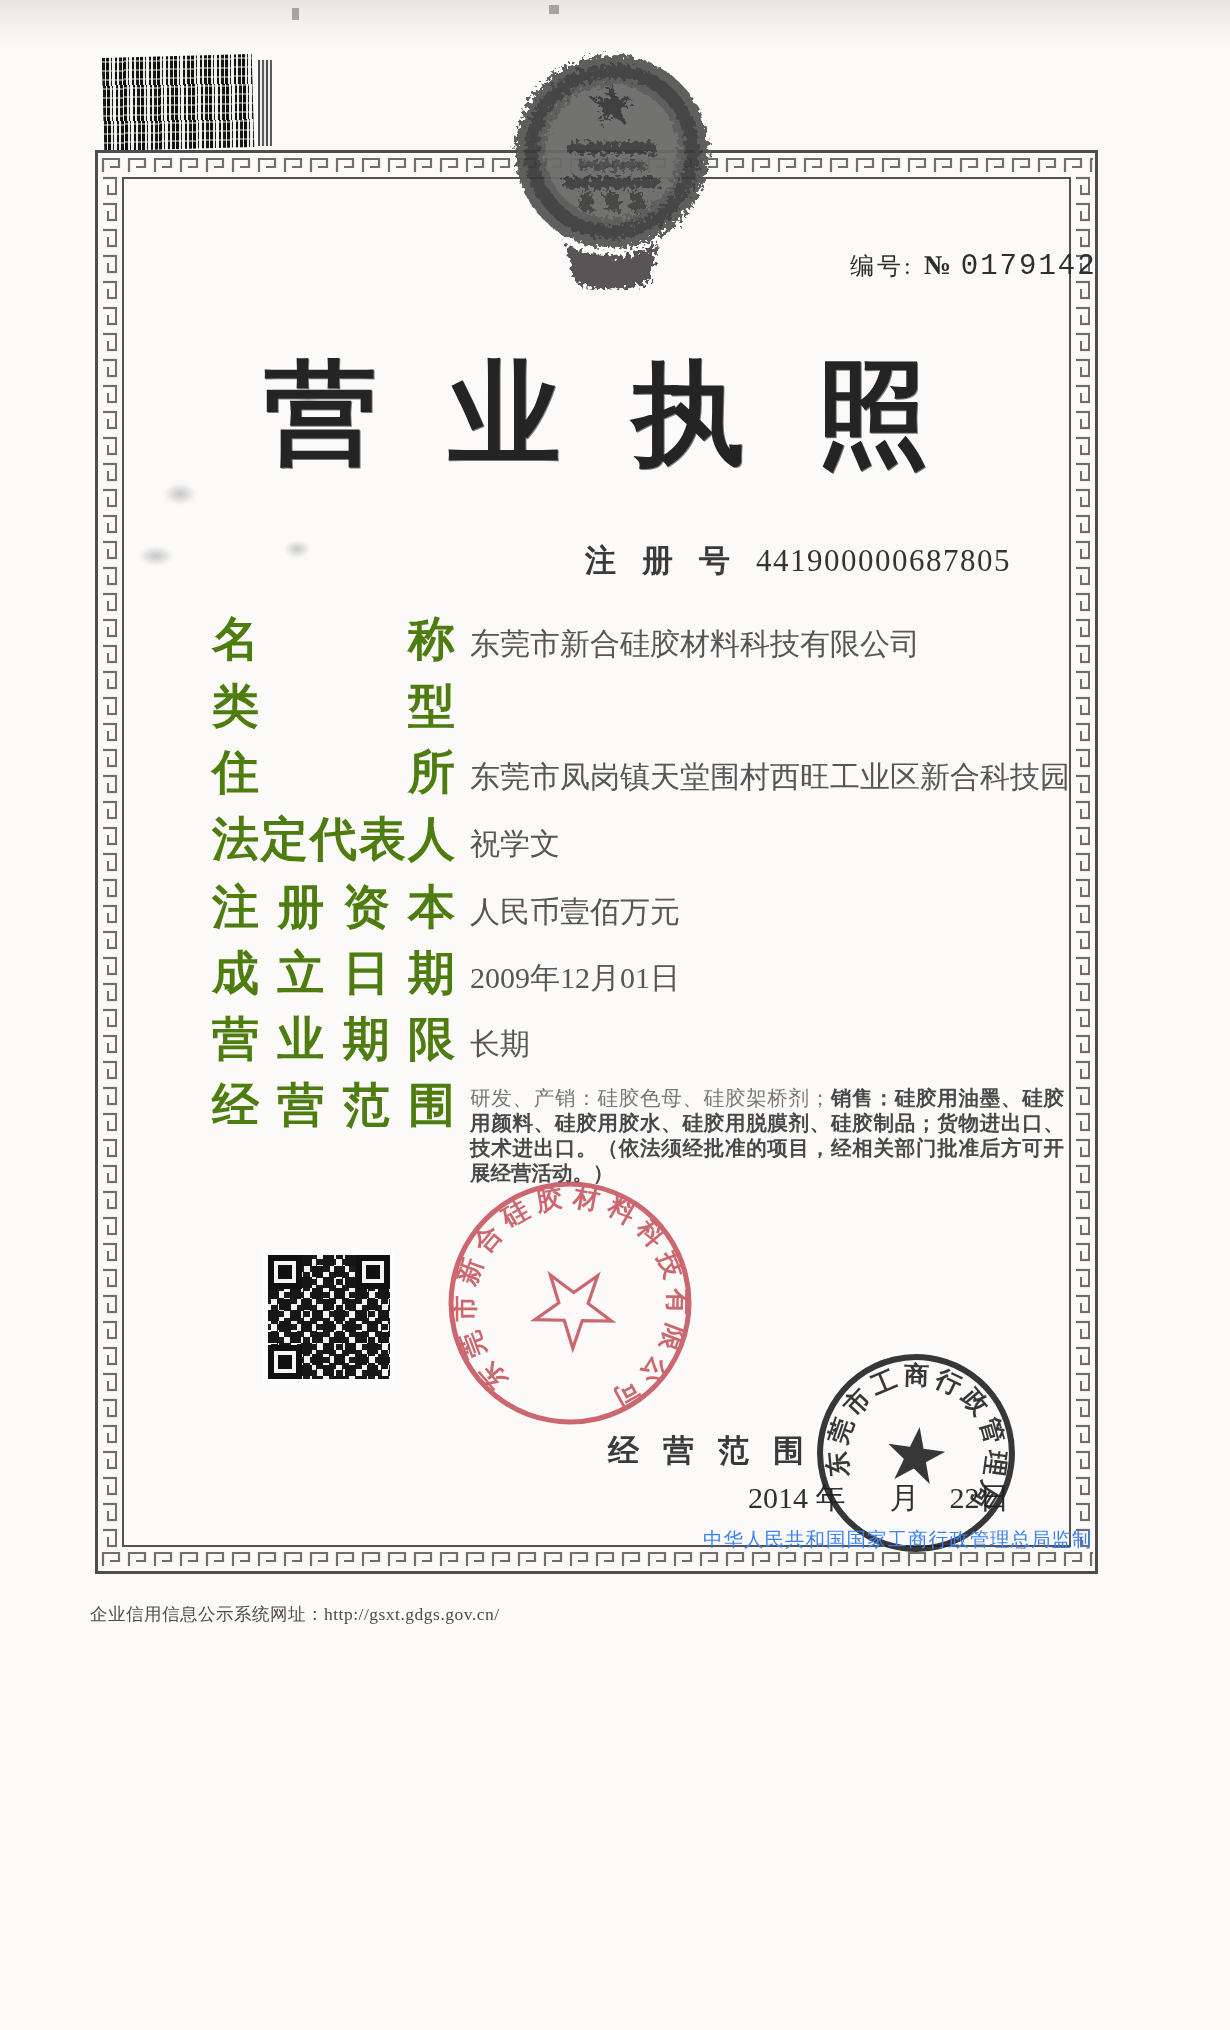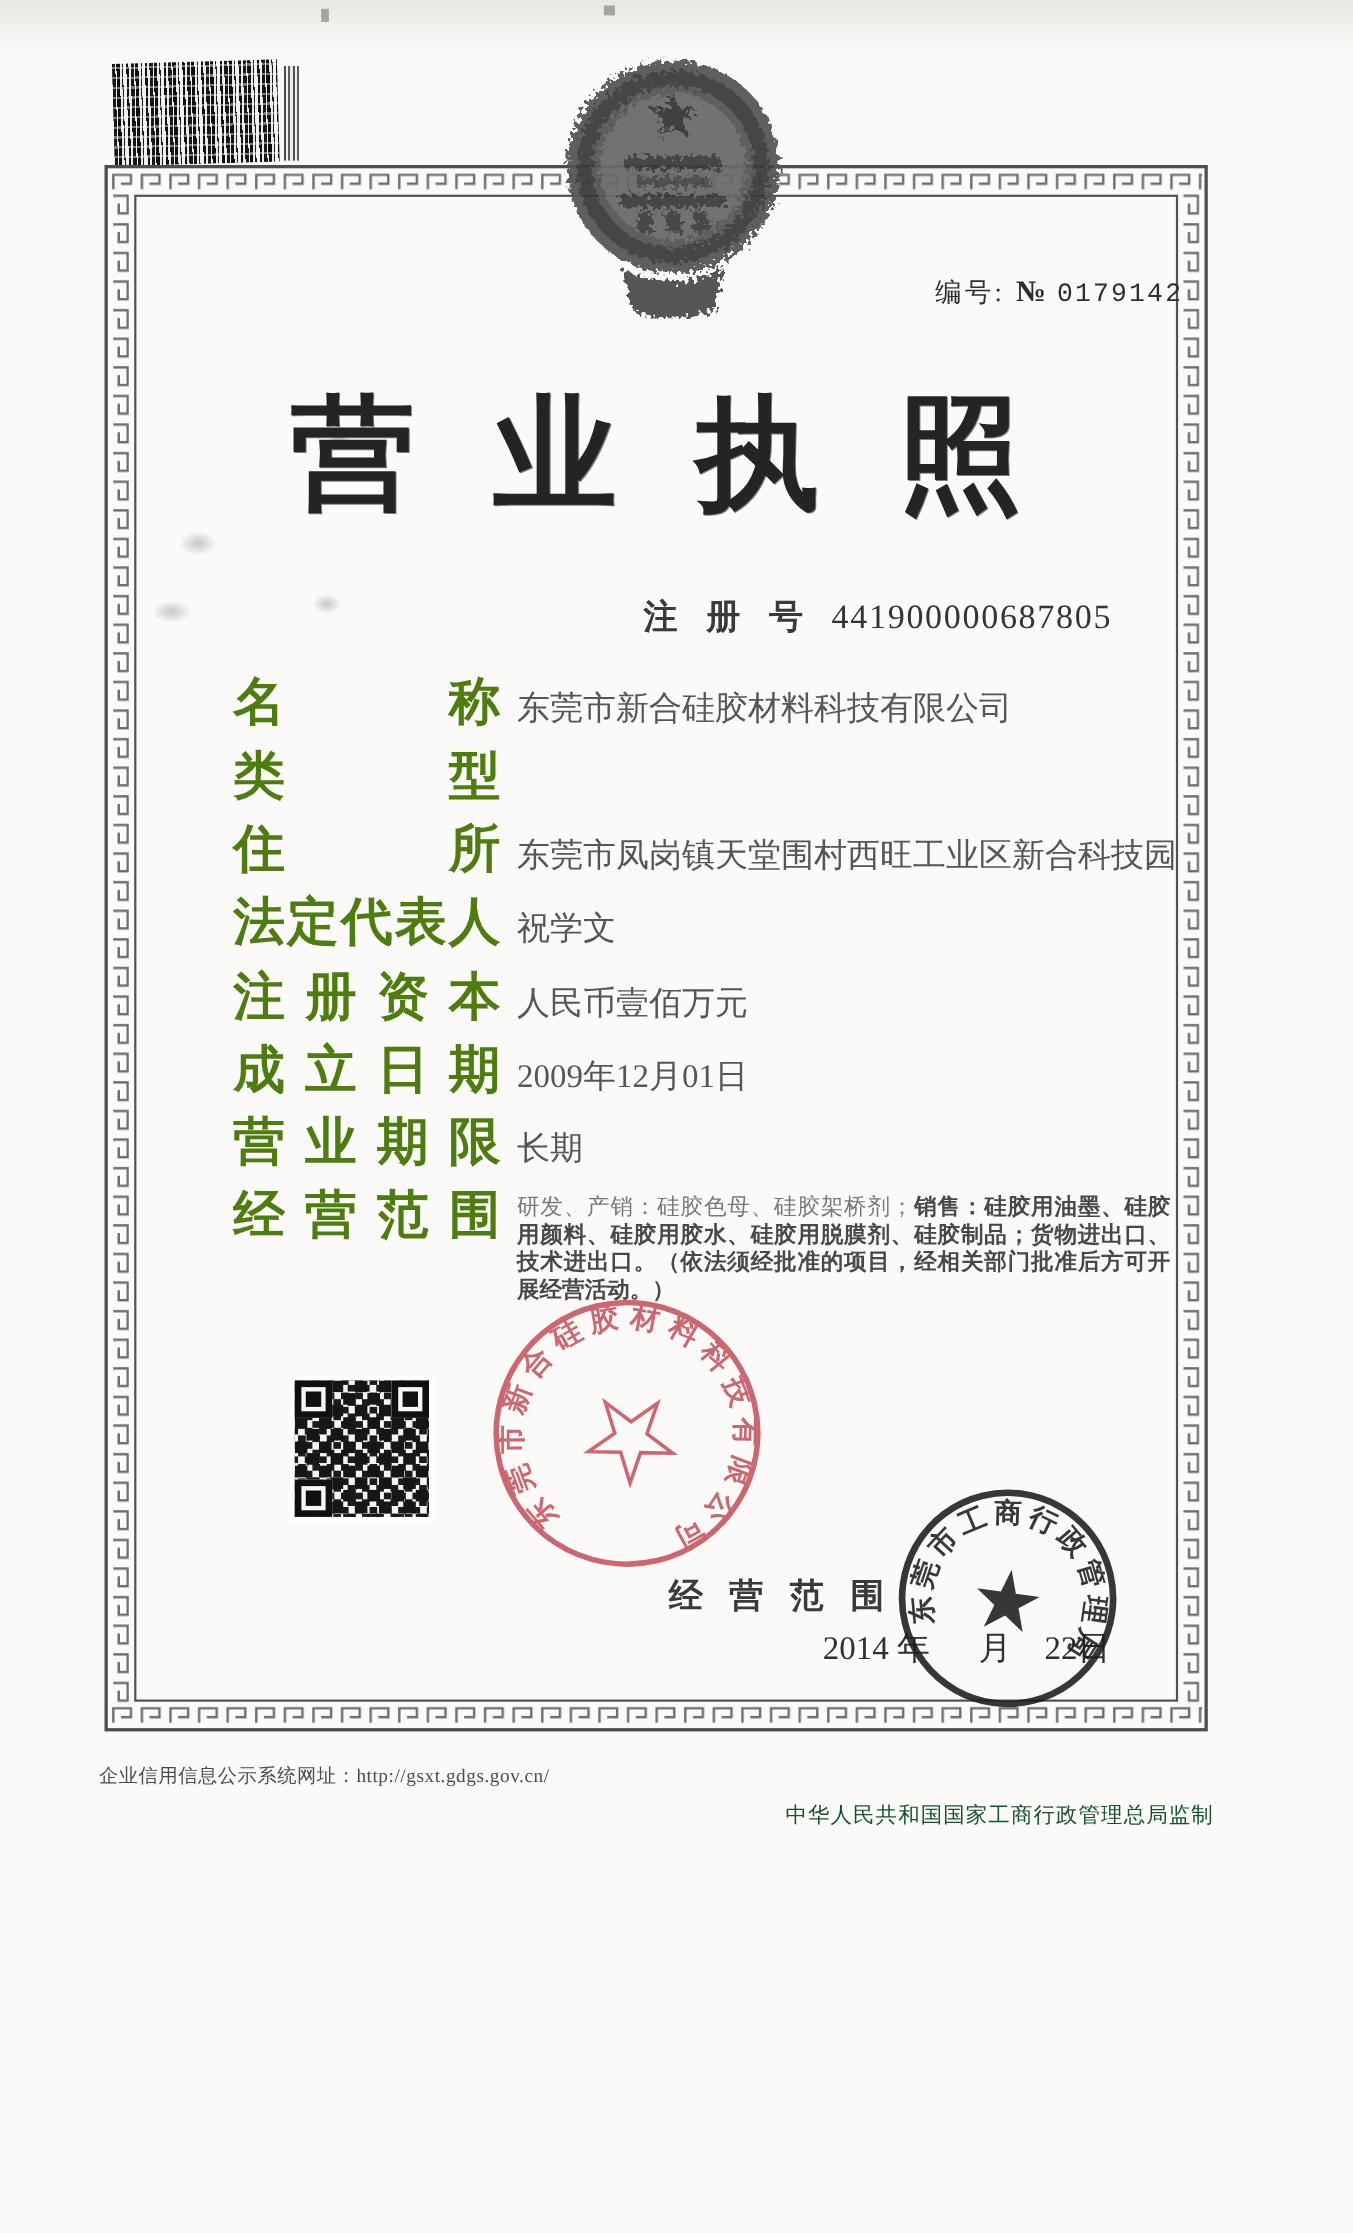--- a/index.html
+++ b/index.html
@@ -52,21 +52,21 @@
   .strip.l { top:22px; bottom:22px; left:2px;  width:20px; }
   .strip.r { top:22px; bottom:22px; right:2px; width:20px; }
 
   
   .emblem { position:absolute; left:497px; top:50px; width:230px; height:240px; opacity:.94; }
 
   
   .serial { position:absolute; left:850px; top:250px; display:flex; align-items:baseline; gap:10px; color:#2e2e2e; }
   .serial .lbl { font-size:24px; letter-spacing:3px; }
   .serial .no  { font-size:27px; font-weight:bold; font-family:"Liberation Serif", serif; }
-  .serial .num { font-size:24px; font-family:"Liberation Mono", monospace; letter-spacing:2px; }
+  .serial .num { font-size:29px; font-family:"Liberation Mono", monospace; letter-spacing:2px; }
 
   
   .title {
     position:absolute; left:95px; top:344px; width:1003px;
     text-align:center; font-family:Liberation Serif, serif;
     font-size:112px; font-weight:900; color:#242424;
     letter-spacing:72px; text-indent:72px; line-height:1.25;
     text-shadow:1px 1px 0 rgba(20,20,20,.55);
   }
 
@@ -116,21 +116,21 @@
   .seal-black { position:absolute; left:813px; top:1350px; width:206px; height:206px; transform:rotate(8deg); opacity:.88; }
 
   
   .registrar { position:absolute; left:608px; top:1430px; font-size:31px; font-weight:600; color:#3a3a3a; letter-spacing:24px; }
   .datum { position:absolute; left:748px; top:1478px; font-size:30px; color:#2f2f2f; display:flex; align-items:baseline; }
   .datum .p2 { margin-left:44px; }
   .datum .p3 { margin-left:30px; }
 
   
   .footer-left  { position:absolute; left:90px;  top:1602px; font-size:17.5px; color:#4c4c4c; letter-spacing:.5px; }
-  .footer-right { position:absolute; left:703px; top:1636px; font-size:19.5px; color:#14532d; letter-spacing:1px;margin-left:11px; }
+  .footer-right { position:absolute; left:703px; top:1526px; font-size:19.5px; color:#3b82f6; letter-spacing:1px; }
 </style>
 </head>
 <body>
 
 <div class="paper">
 
   <div class="scan-top-band"></div>
   <div class="speck s1"></div>
   <div class="speck s2"></div>
   <div class="smudge m1"></div>

